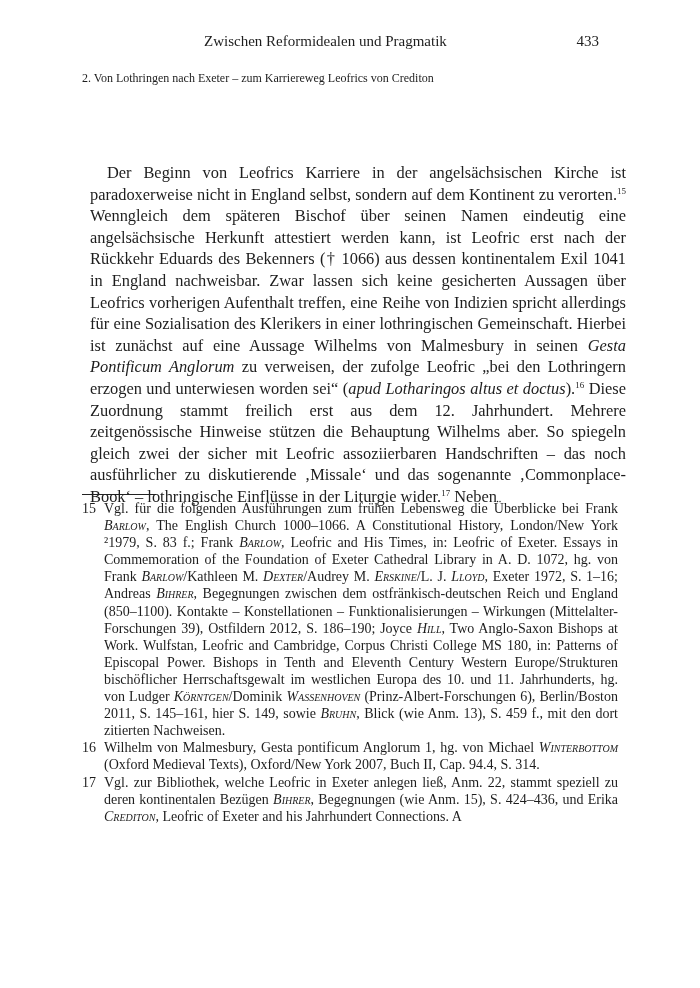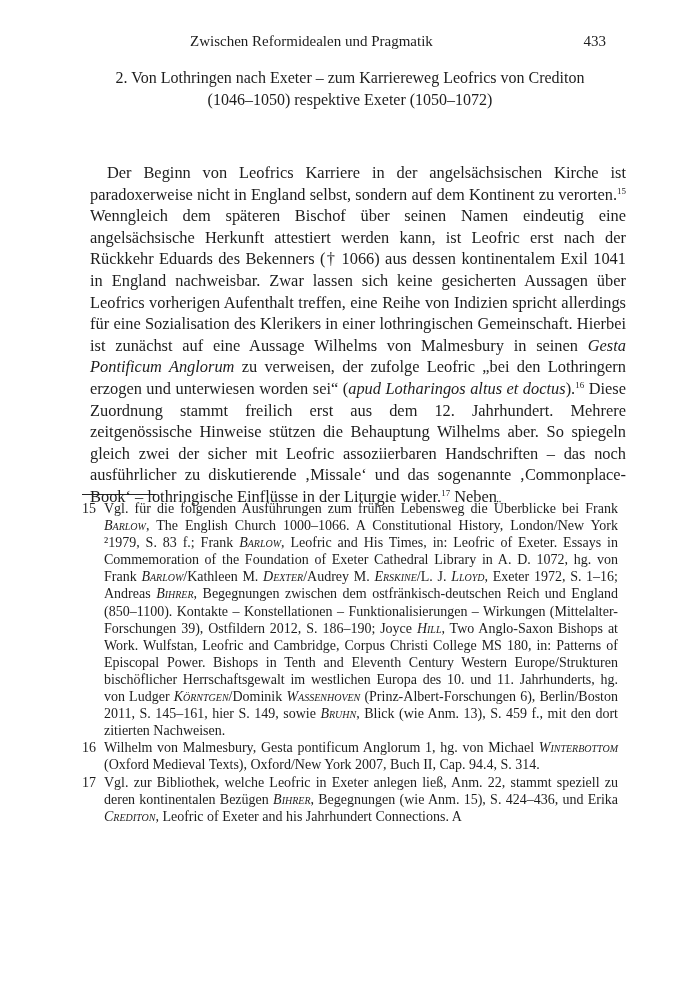--- a/index.html
+++ b/index.html
@@ -6,26 +6,26 @@
   body {
     width: 700px; height: 988px; position: relative; overflow: hidden;
     font-family: "DejaVu Serif", "Liberation Serif", serif;
     color: #1d1d1d;
   }
   .page { position: absolute; left: 82px; top: 0; width: 536px; }
   .running-head {
     position: absolute; top: 33px; left: 0; width: 536px; height: 20px;
     font-family: "Liberation Serif", serif; font-size: 15px;
   }
-  .running-head .title { position: absolute; left: 108px; top: 0; }
-  .running-head .pno { position: absolute; right: 12px; top: 0; }
+  .running-head .title { position: absolute; left: 122px; top: 0; }
+  .running-head .pno { position: absolute; right: 19px; top: 0; }
   .section-heading {
     position: absolute; top: 67px; left: 0; width: 536px;
-    font-family: "Liberation Serif", serif; font-size: 16px; line-height: 22px;
-    text-align: center;
+    font-family: "Liberation Serif", serif; font-size: 12px; line-height: 22px;
+    text-align: left;
   }
   .body-text {
     position: absolute; top: 154px; left: 0; width: 536px;
     font-family: "Liberation Serif", serif; font-size: 16.4px; line-height: 21.6px;
     text-align: justify; text-indent: 17px; margin: 8px;
     hyphens: manual;
   }
   .body-text i { font-style: italic; }
   sup.fn { font-size: 9px; vertical-align: 6px; line-height: 0; }
   .rule {
@@ -45,21 +45,20 @@
 
 <div class="page">
 
   <div class="running-head">
     <span class="title">Zwischen Reformidealen und Pragmatik</span>
     <span class="pno">433</span>
   </div>
 
   <div class="section-heading">
     <div>2. Von Lothringen nach Exeter – zum Karriereweg Leofrics von Crediton</div>
-    <div>(1046–1050) respektive Exeter (1050–1072)</div>
   </div>
 
   <p class="body-text"><span>Der Beginn von Leofrics Karriere in der angelsächsischen Kirche ist paradoxerweise nicht in England selbst, sondern auf dem Kontinent zu verorten.</span><sup class="fn">15</sup><span> Wenngleich dem späteren Bischof über seinen Namen eindeutig eine angelsächsische Herkunft attestiert werden kann, ist Leofric erst nach der Rückkehr Eduards des Bekenners († 1066) aus dessen kontinentalem Exil 1041 in England nachweisbar. Zwar lassen sich keine gesicherten Aussagen über Leofrics vorherigen Aufenthalt treffen, eine Reihe von Indizien spricht allerdings für eine Sozialisation des Klerikers in einer lothringischen Gemein­schaft. Hierbei ist zunächst auf eine Aussage Wilhelms von Malmesbury in seinen </span><i>Gesta Pontificum Anglorum</i><span> zu verweisen, der zufolge Leofric „bei den Lothringern erzogen und unterwiesen worden sei“ (</span><i>apud Lotharingos altus et doctus</i><span>).</span><sup class="fn">16</sup><span> Diese Zuordnung stammt freilich erst aus dem 12. Jahrhundert. Mehrere zeitgenössische Hinweise stützen die Behauptung Wilhelms aber. So spiegeln gleich zwei der sicher mit Leofric assoziierbaren Handschrif­ten – das noch ausführlicher zu diskutierende ‚Missale‘ und das sogenannte ‚Commonplace-Book‘ – lothringische Einflüsse in der Liturgie wider.</span><sup class="fn">17</sup><span> Neben</span></p>
 
   <div class="rule"></div>
 
   <div class="footnotes">
     <div class="fn-item">
       <span class="num">15</span>
       <span class="fn-text"><span>Vgl. für die folgenden Ausführungen zum frühen Lebensweg die Überblicke bei Frank </span><span class="sc">Barlow</span><span>, The English Church 1000–1066. A Constitutional History, Lon­don/New York ²1979, S. 83 f.; Frank </span><span class="sc">Barlow</span><span>, Leofric and His Times, in: Leofric of Exeter. Essays in Commemoration of the Foundation of Exeter Cathedral Library in A. D. 1072, hg. von Frank </span><span class="sc">Barlow</span><span>/Kathleen M. </span><span class="sc">Dexter</span><span>/Audrey M. </span><span class="sc">Erskine</span><span>/L. J. </span><span class="sc">Lloyd</span><span>, Exeter 1972, S. 1–16; Andreas </span><span class="sc">Bihrer</span><span>, Begegnungen zwischen dem ost­fränkisch-deutschen Reich und England (850–1100). Kontakte – Konstellationen – Funktionalisierungen – Wirkungen (Mittelalter-Forschungen 39), Ostfildern 2012, S. 186–190; Joyce </span><span class="sc">Hill</span><span>, Two Anglo-Saxon Bishops at Work. Wulfstan, Leofric and Cambridge, Corpus Christi College MS 180, in: Patterns of Episcopal Pow­er. Bishops in Tenth and Eleventh Century Western Europe/Strukturen bischöf­licher Herrschaftsgewalt im westlichen Europa des 10. und 11. Jahrhunderts, hg. von Ludger </span><span class="sc">Körntgen</span><span>/Dominik </span><span class="sc">Wassenhoven</span><span> (Prinz-Albert-Forschungen 6), Berlin/Boston 2011, S. 145–161, hier S. 149, sowie </span><span class="sc">Bruhn</span><span>, Blick (wie Anm. 13), S. 459 f., mit den dort zitierten Nachweisen.</span></span>

